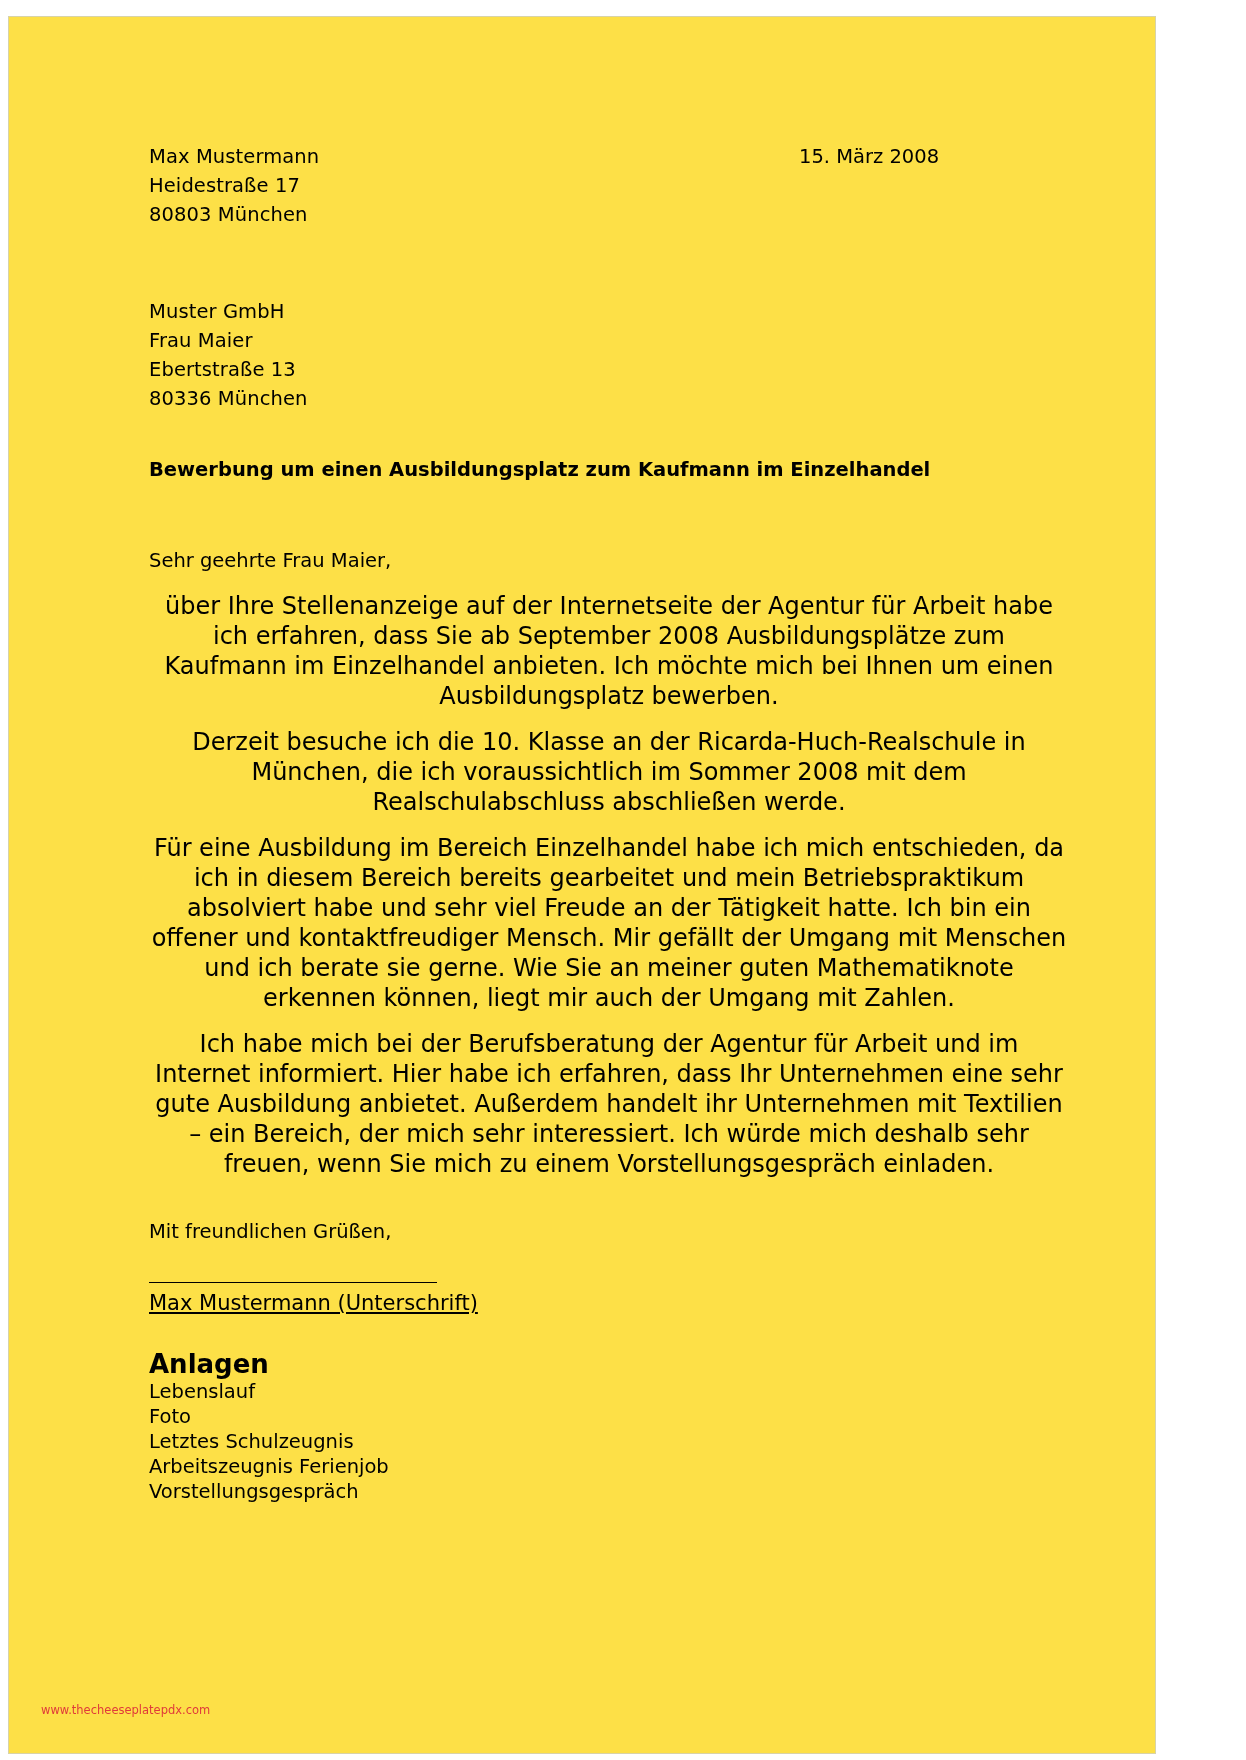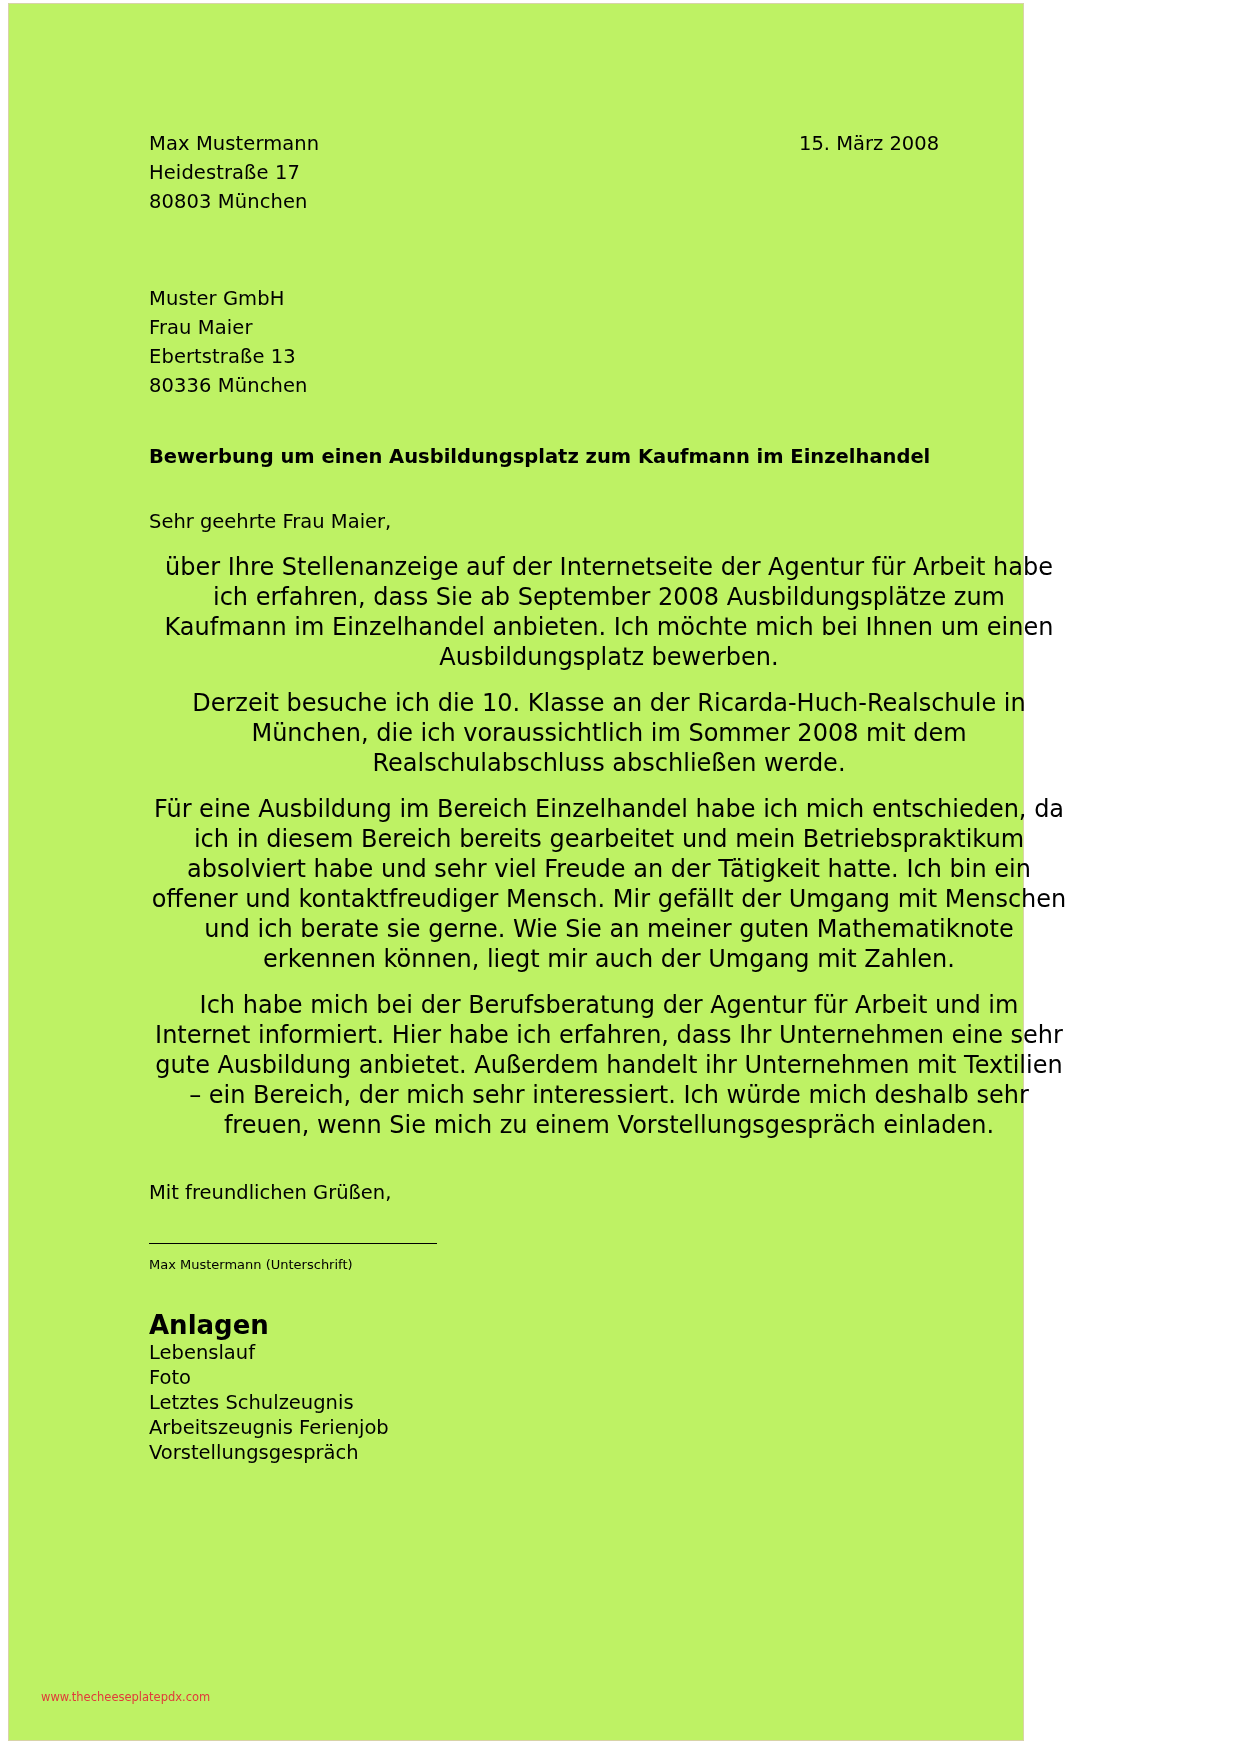--- a/index.html
+++ b/index.html
@@ -11,24 +11,24 @@
     width: 1246px;
     height: 1760px;
     font-family: "DejaVu Sans", sans-serif;
     color: #000000;
     position: relative;
     overflow: hidden;
   }
   .page {
     position: absolute;
     left: 8px;
-    top: 3px;
-    width: 1016px;
+    top: 16px;
+    width: 1148px;
     height: 1738px;
-    background: #bef264;
+    background: #fde047;
     border: 1px solid #d8d3a8;
     box-sizing: border-box;
   }
   .letter {
     position: absolute;
     left: 140px;
     top: 125px;
     width: 920px;
   }
   .row-top {
@@ -53,21 +53,21 @@
   .recipient {
     margin-top: 68px;
   }
   .subject {
     margin-top: 42px;
     font-size: 19.5px;
     line-height: 29px;
     font-weight: bold;
   }
   .salutation {
-    margin-top: 36px;
+    margin-top: 62px;
     font-size: 19.5px;
     line-height: 29px;
   }
   .para {
     margin-top: 16px;
     font-size: 24px;
     line-height: 30px;
     text-align: center;
   }
   .closing {
@@ -77,22 +77,23 @@
   }
   .sig-block {
     margin-top: 36px;
   }
   .sig-rule {
     width: 288px;
     border-top: 1.5px solid #000;
     margin-bottom: 6px;
   }
   .sig-name {
-    font-size: 13px;
+    font-size: 21px;
     line-height: 29px;
+    text-decoration: underline;
   }
   .attachments {
     margin-top: 32px;
   }
   .attachments-title {
     font-size: 26px;
     line-height: 29px;
     font-weight: bold;
   }
   .attachment-item {

